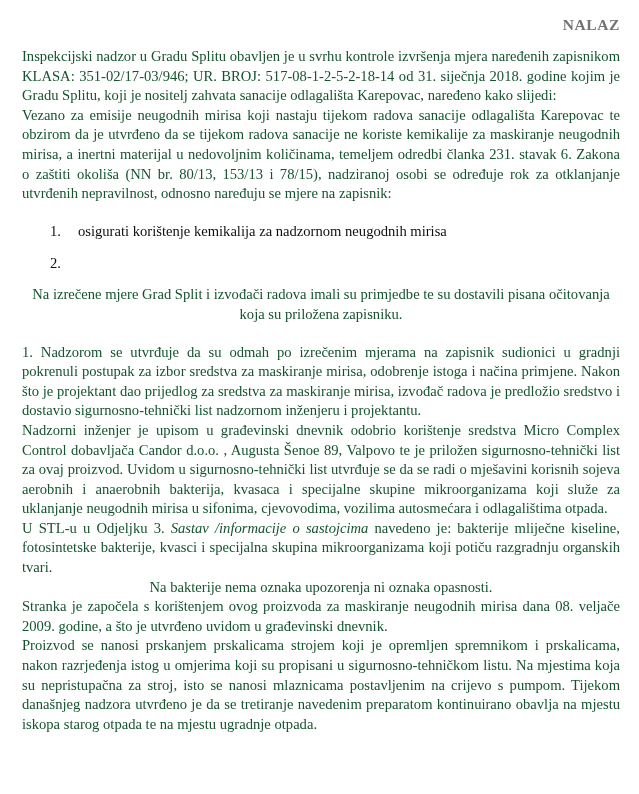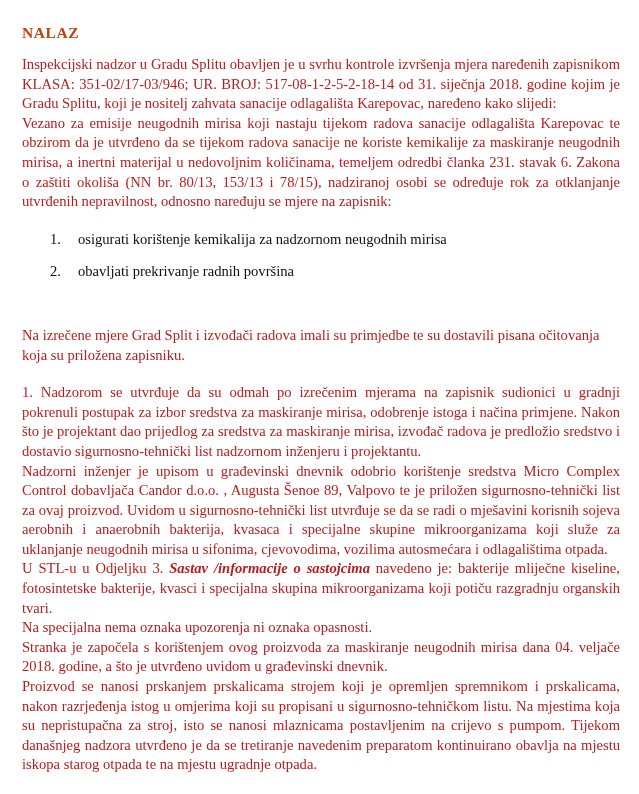--- a/index.html
+++ b/index.html
@@ -18,45 +18,45 @@
 
   .page {
     position: relative;
     width: 639px;
     height: 794px;
     box-sizing: border-box;
     padding: 0 19px 0 22px;
   }
 
   .doc-title {
-    text-align: left;
+    text-align: right;
     font-weight: bold;
     font-size: 15.5px;
     letter-spacing: 0.6px;
-    margin: 24px 0 0 0;
+    margin: 16px 0 0 0;
     padding: 0;
-    color: #c2410c;
+    color: #737373;
   }
 
   .body-block {
     margin-top: 13px;
   }
 
   p.para {
     margin: 0;
     padding: 0;
     font-size: 14.6px;
     line-height: 19.6px;
     text-align: justify;
     text-justify: inter-word;
-    color: #b91c1c;
+    color: #14532d;
   }
 
   p.para.left {
-    text-align: left;
+    text-align: center;
   }
   .gap-md { height: 13px; }
   .gap-lg { height: 18px; }
 
   ol.measures {
     margin: 0;
     padding: 0;
     list-style: none;
   }
 
@@ -70,21 +70,20 @@
   }
 
   ol.measures li .num {
     position: absolute;
     left: 28px;
     top: 0;
   }
 
   .it {
     font-style: italic;
-    font-weight: bold;
   }
 
   .run {
     
   }
 </style>
 </head>
 <body>
 
 <div class="page">
@@ -99,41 +98,40 @@
 
     <div class="gap-lg"></div>
 
     <ol class="measures">
       <li>
         <span class="num">1.</span>
         <span>osigurati korištenje kemikalija za nadzornom neugodnih mirisa</span>
       </li>
       <li>
         <span class="num">2.</span>
-        <span>obavljati prekrivanje radnih površina</span>
       </li>
     </ol>
 
     <div class="gap-md"></div>
 
 
     <div class="gap-lg"></div>
 
     <p class="para left">Na izrečene mjere Grad Split i izvođači radova imali su primjedbe te su dostavili pisana očitovanja koja su priložena zapisniku.</p>
 
     <div class="gap-lg"></div>
 
     <p class="para">1. Nadzorom se utvrđuje da su odmah po izrečenim mjerama na zapisnik sudionici u gradnji pokrenuli postupak za izbor sredstva za maskiranje mirisa, odobrenje istoga i načina primjene. Nakon što je projektant dao prijedlog za sredstva za maskiranje mirisa, izvođač radova je predložio sredstvo i dostavio sigurnosno-tehnički list nadzornom inženjeru i projektantu.</p>
 
     <p class="para">Nadzorni inženjer je upisom u građevinski dnevnik  odobrio korištenje sredstva Micro Complex Control dobavljača Candor d.o.o. , Augusta Šenoe 89, Valpovo te je priložen sigurnosno-tehnički list za ovaj proizvod. Uvidom u sigurnosno-tehnički list utvrđuje se da se radi o mješavini korisnih sojeva aerobnih i anaerobnih bakterija, kvasaca i specijalne skupine mikroorganizama koji služe za uklanjanje neugodnih mirisa u sifonima, cjevovodima, vozilima autosmećara i odlagalištima otpada.</p>
 
     <p class="para">
       <span class="run">U STL-u u Odjeljku 3. </span><span class="it">Sastav /informacije o sastojcima</span><span class="run">  navedeno je: bakterije mliječne kiseline, fotosintetske bakterije, kvasci i specijalna skupina mikroorganizama koji potiču razgradnju organskih tvari.</span>
     </p>
 
-    <p class="para left">Na specijalna nema oznaka upozorenja ni oznaka opasnosti.</p>
+    <p class="para left">Na bakterije nema oznaka upozorenja ni oznaka opasnosti.</p>
 
-    <p class="para">Stranka je započela s korištenjem ovog proizvoda za maskiranje neugodnih mirisa dana 04. veljače 2018. godine, a što je utvrđeno uvidom u građevinski dnevnik.</p>
+    <p class="para">Stranka je započela s korištenjem ovog proizvoda za maskiranje neugodnih mirisa dana 08. veljače 2009. godine, a što je utvrđeno uvidom u građevinski dnevnik.</p>
 
     <p class="para">Proizvod se nanosi prskanjem prskalicama strojem koji je opremljen spremnikom i prskalicama, nakon razrjeđenja istog u omjerima koji su propisani u sigurnosno-tehničkom listu. Na mjestima koja su nepristupačna za stroj, isto se nanosi mlaznicama postavljenim na crijevo s pumpom. Tijekom današnjeg nadzora utvrđeno je da se tretiranje navedenim preparatom kontinuirano obavlja na mjestu iskopa starog otpada te na mjestu ugradnje otpada.</p>
 
   </div>
 </div>
 
 </body></html>

